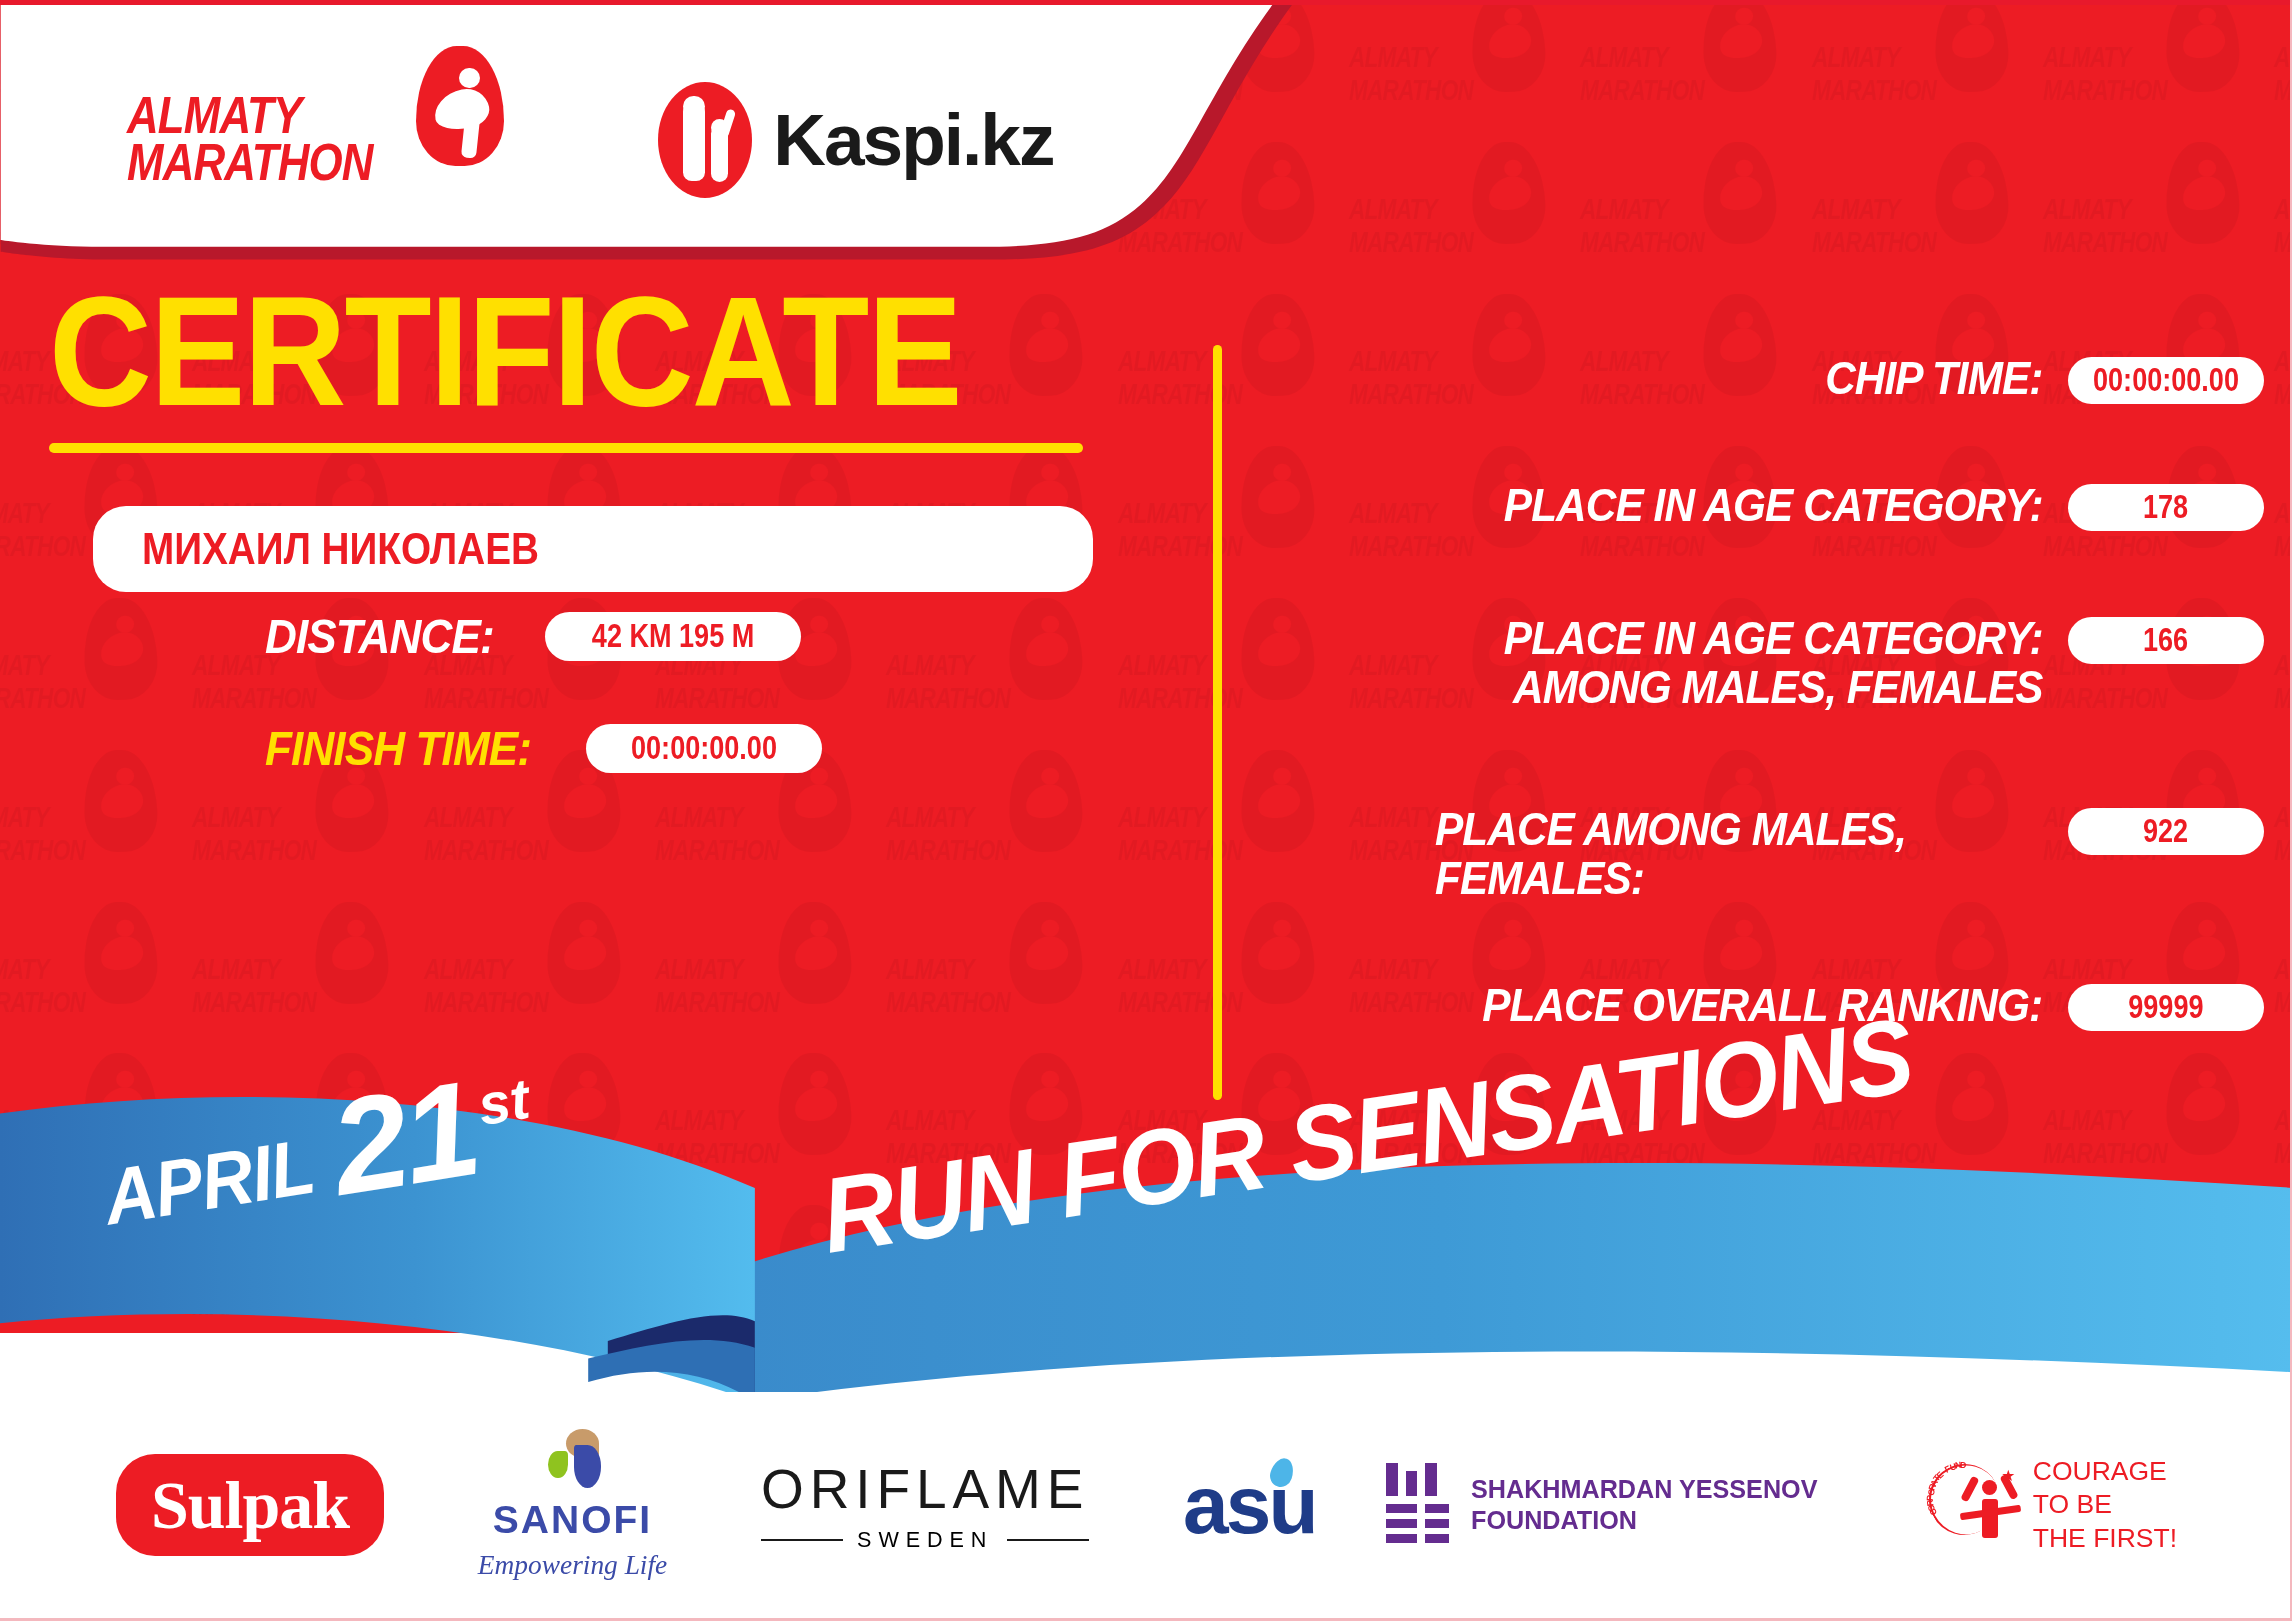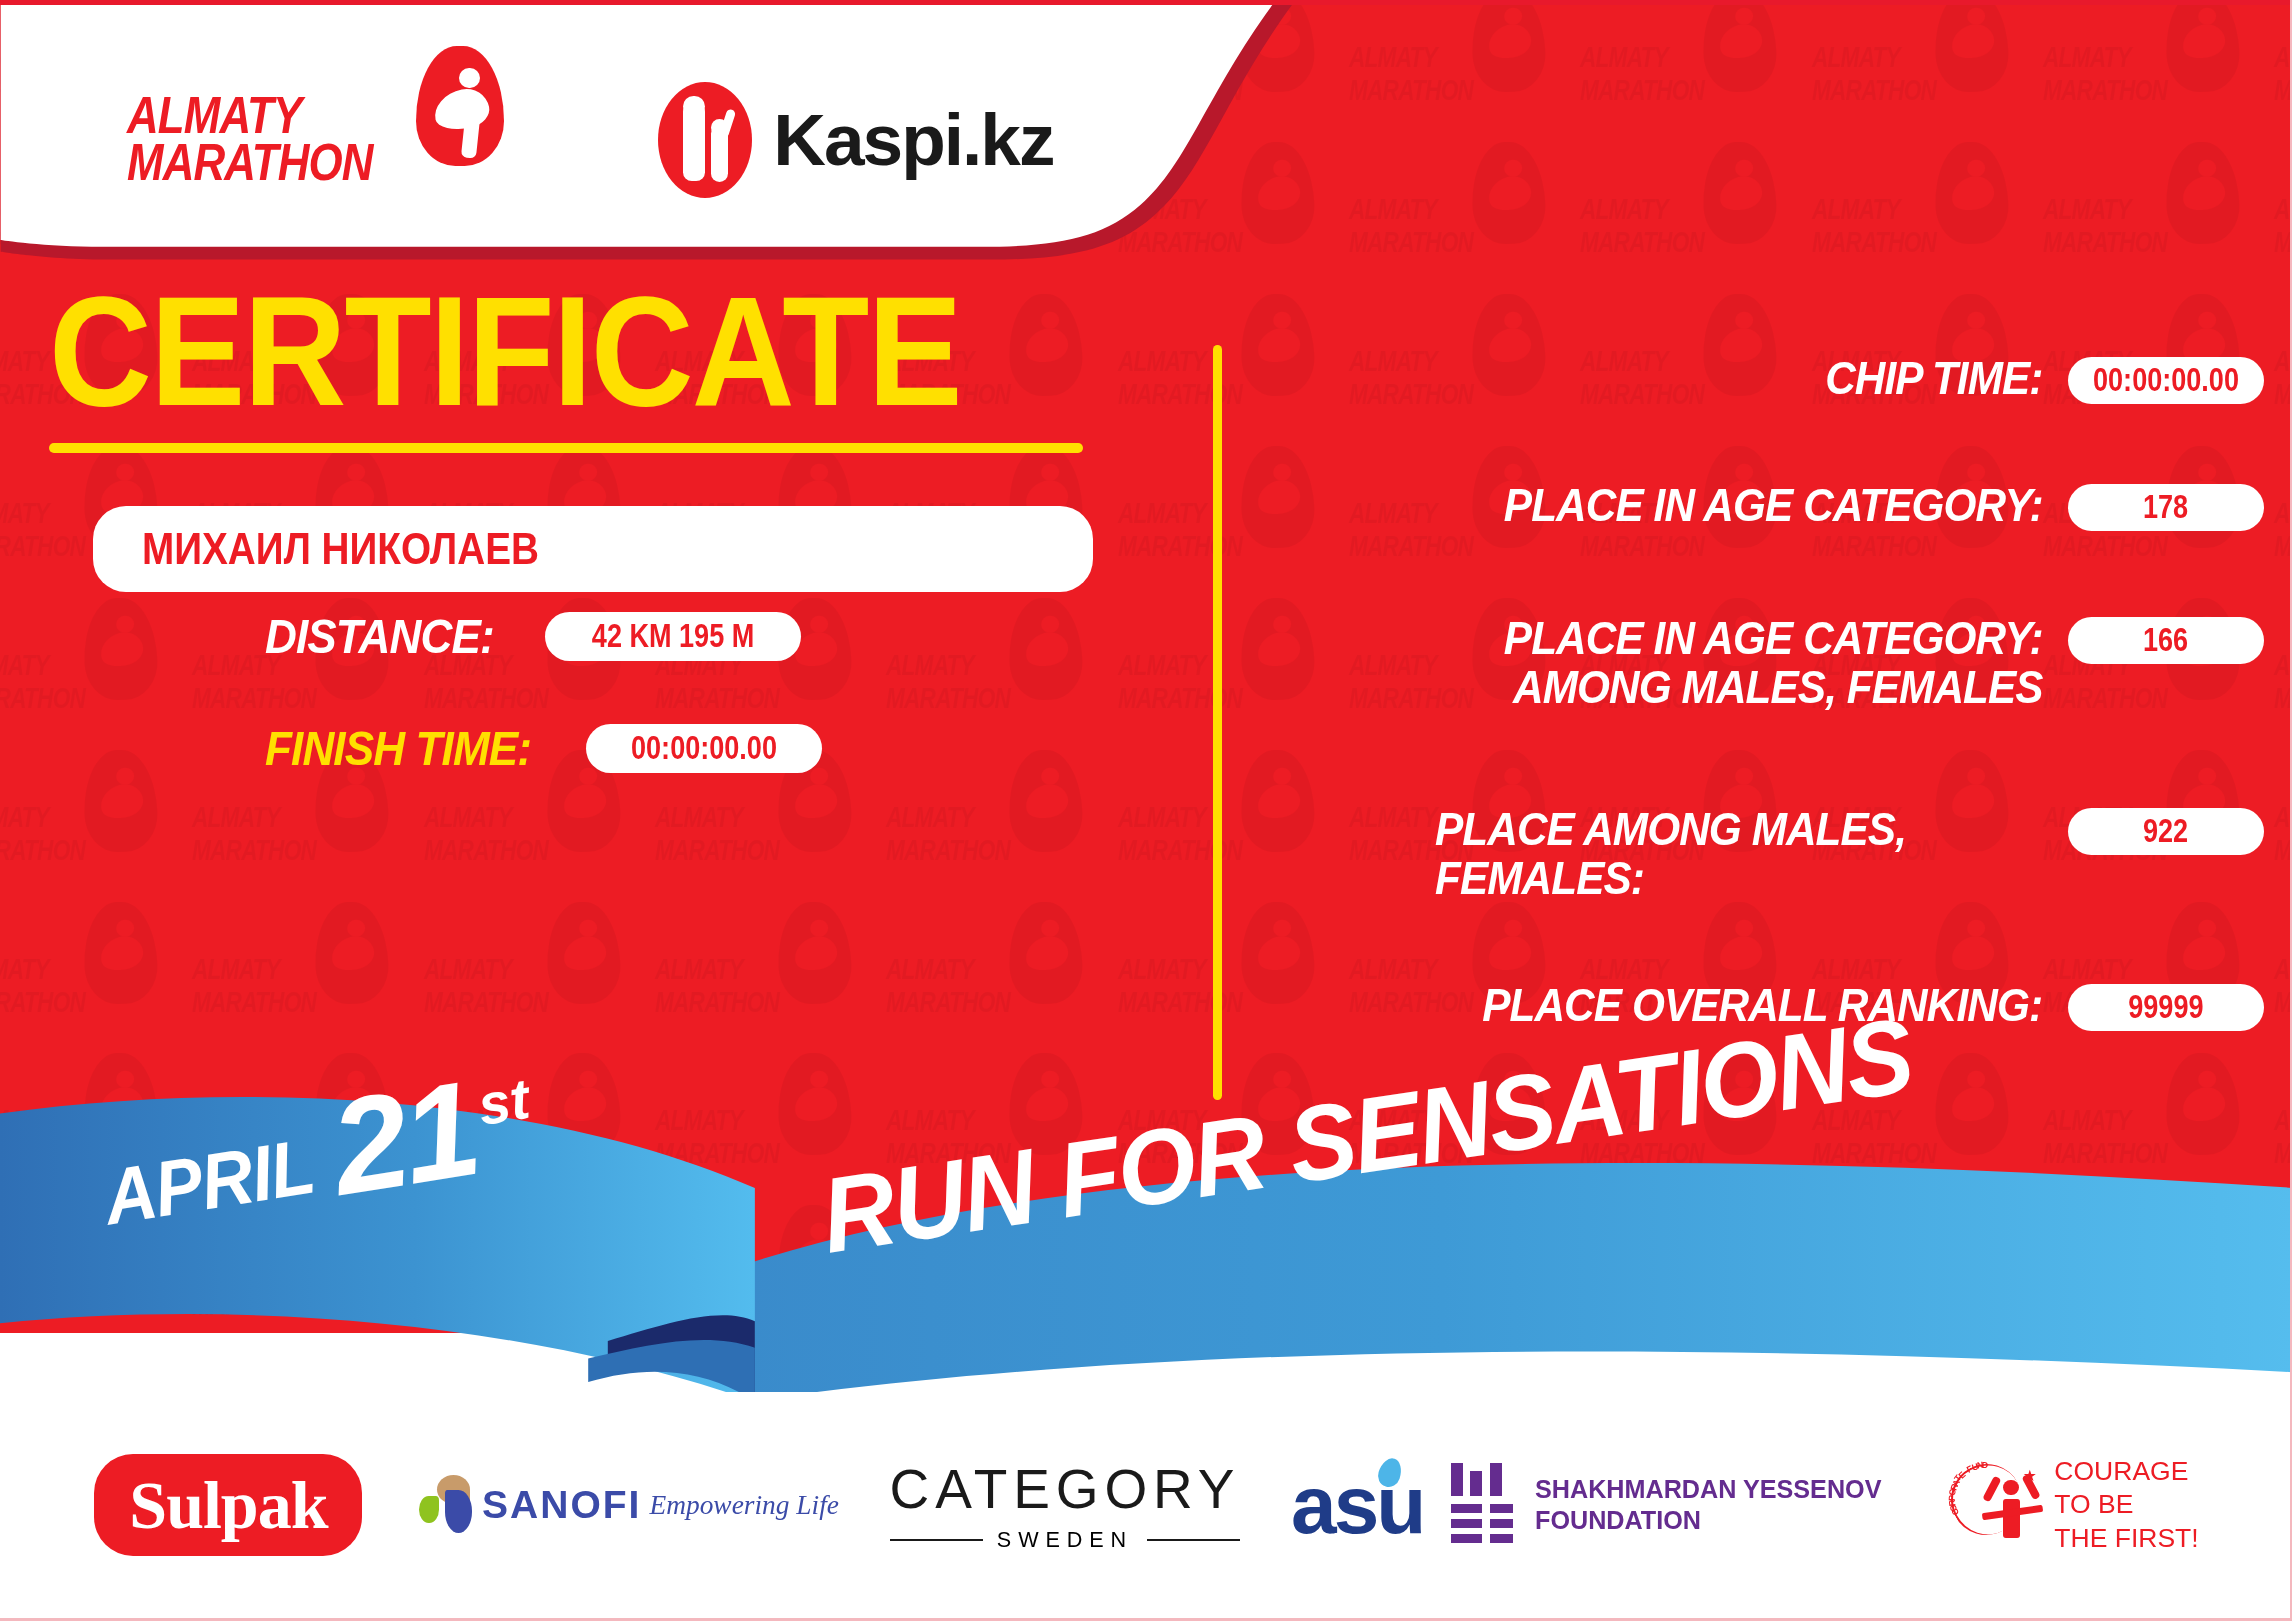--- a/index.html
+++ b/index.html
@@ -178,21 +178,21 @@
   .sponsors{
     position:absolute;left:0;top:1402px;width:2293px;height:206px;z-index:35;
     display:flex;align-items:center;justify-content:space-around;padding:0 69px;box-sizing:border-box;
   }
   .sp{display:flex;align-items:center;justify-content:center;}
 
   .sulpak{background:#ED1C24;border-radius:39px;padding:11.8px 35px;}
   .sulpak span{color:#ffffff;font-weight:bold;font-size:68px;letter-spacing:-1px;
     font-family:Liberation Serif, serif;}
 
-  .sanofi{display:flex;flex-direction:row;align-items:center;gap:8px;}
+  .sanofi{display:flex;flex-direction:column;align-items:center;gap:8px;}
   .sanofi-mark{position:relative;width:61px;height:61px;}
   .sanofi-mark .b1{position:absolute;right:3.9px;top:0;width:33px;height:29px;background:#C89B6A;
     border-radius:60% 60% 20% 60%;}
   .sanofi-mark .b2{position:absolute;right:2px;top:15.7px;width:27.4px;height:43px;background:#3B4BA8;
     border-radius:10% 60% 60% 60%;}
   .sanofi-mark .b3{position:absolute;left:5.9px;top:21.6px;width:19.6px;height:27.4px;background:#8FC31F;
     border-radius:60% 20% 60% 60%;}
   .sanofi-name{color:#3B4BA8;font-size:39px;font-weight:bold;letter-spacing:2px;
     font-family:"Liberation Sans",sans-serif;}
   .sanofi-tag{color:#3B4BA8;font-size:27.4px;font-style:italic;
@@ -891,21 +891,21 @@
             <div class="b2"></div>
             <div class="b3"></div>
         </div>
         <div class="sanofi-name">SANOFI</div>
         <div class="sanofi-tag">Empowering Life</div>
       </div>
     </div>
 
     <div class="sp">
       <div class="oriflame">
-        <div class="ori-name">CATEGORY</div>
+        <div class="ori-name">ORIFLAME</div>
         <div class="ori-sub">
           <div class="ln"></div>
           <span>SWEDEN</span>
           <div class="ln"></div>
         </div>
       </div>
     </div>
 
 
     <div class="sp">

